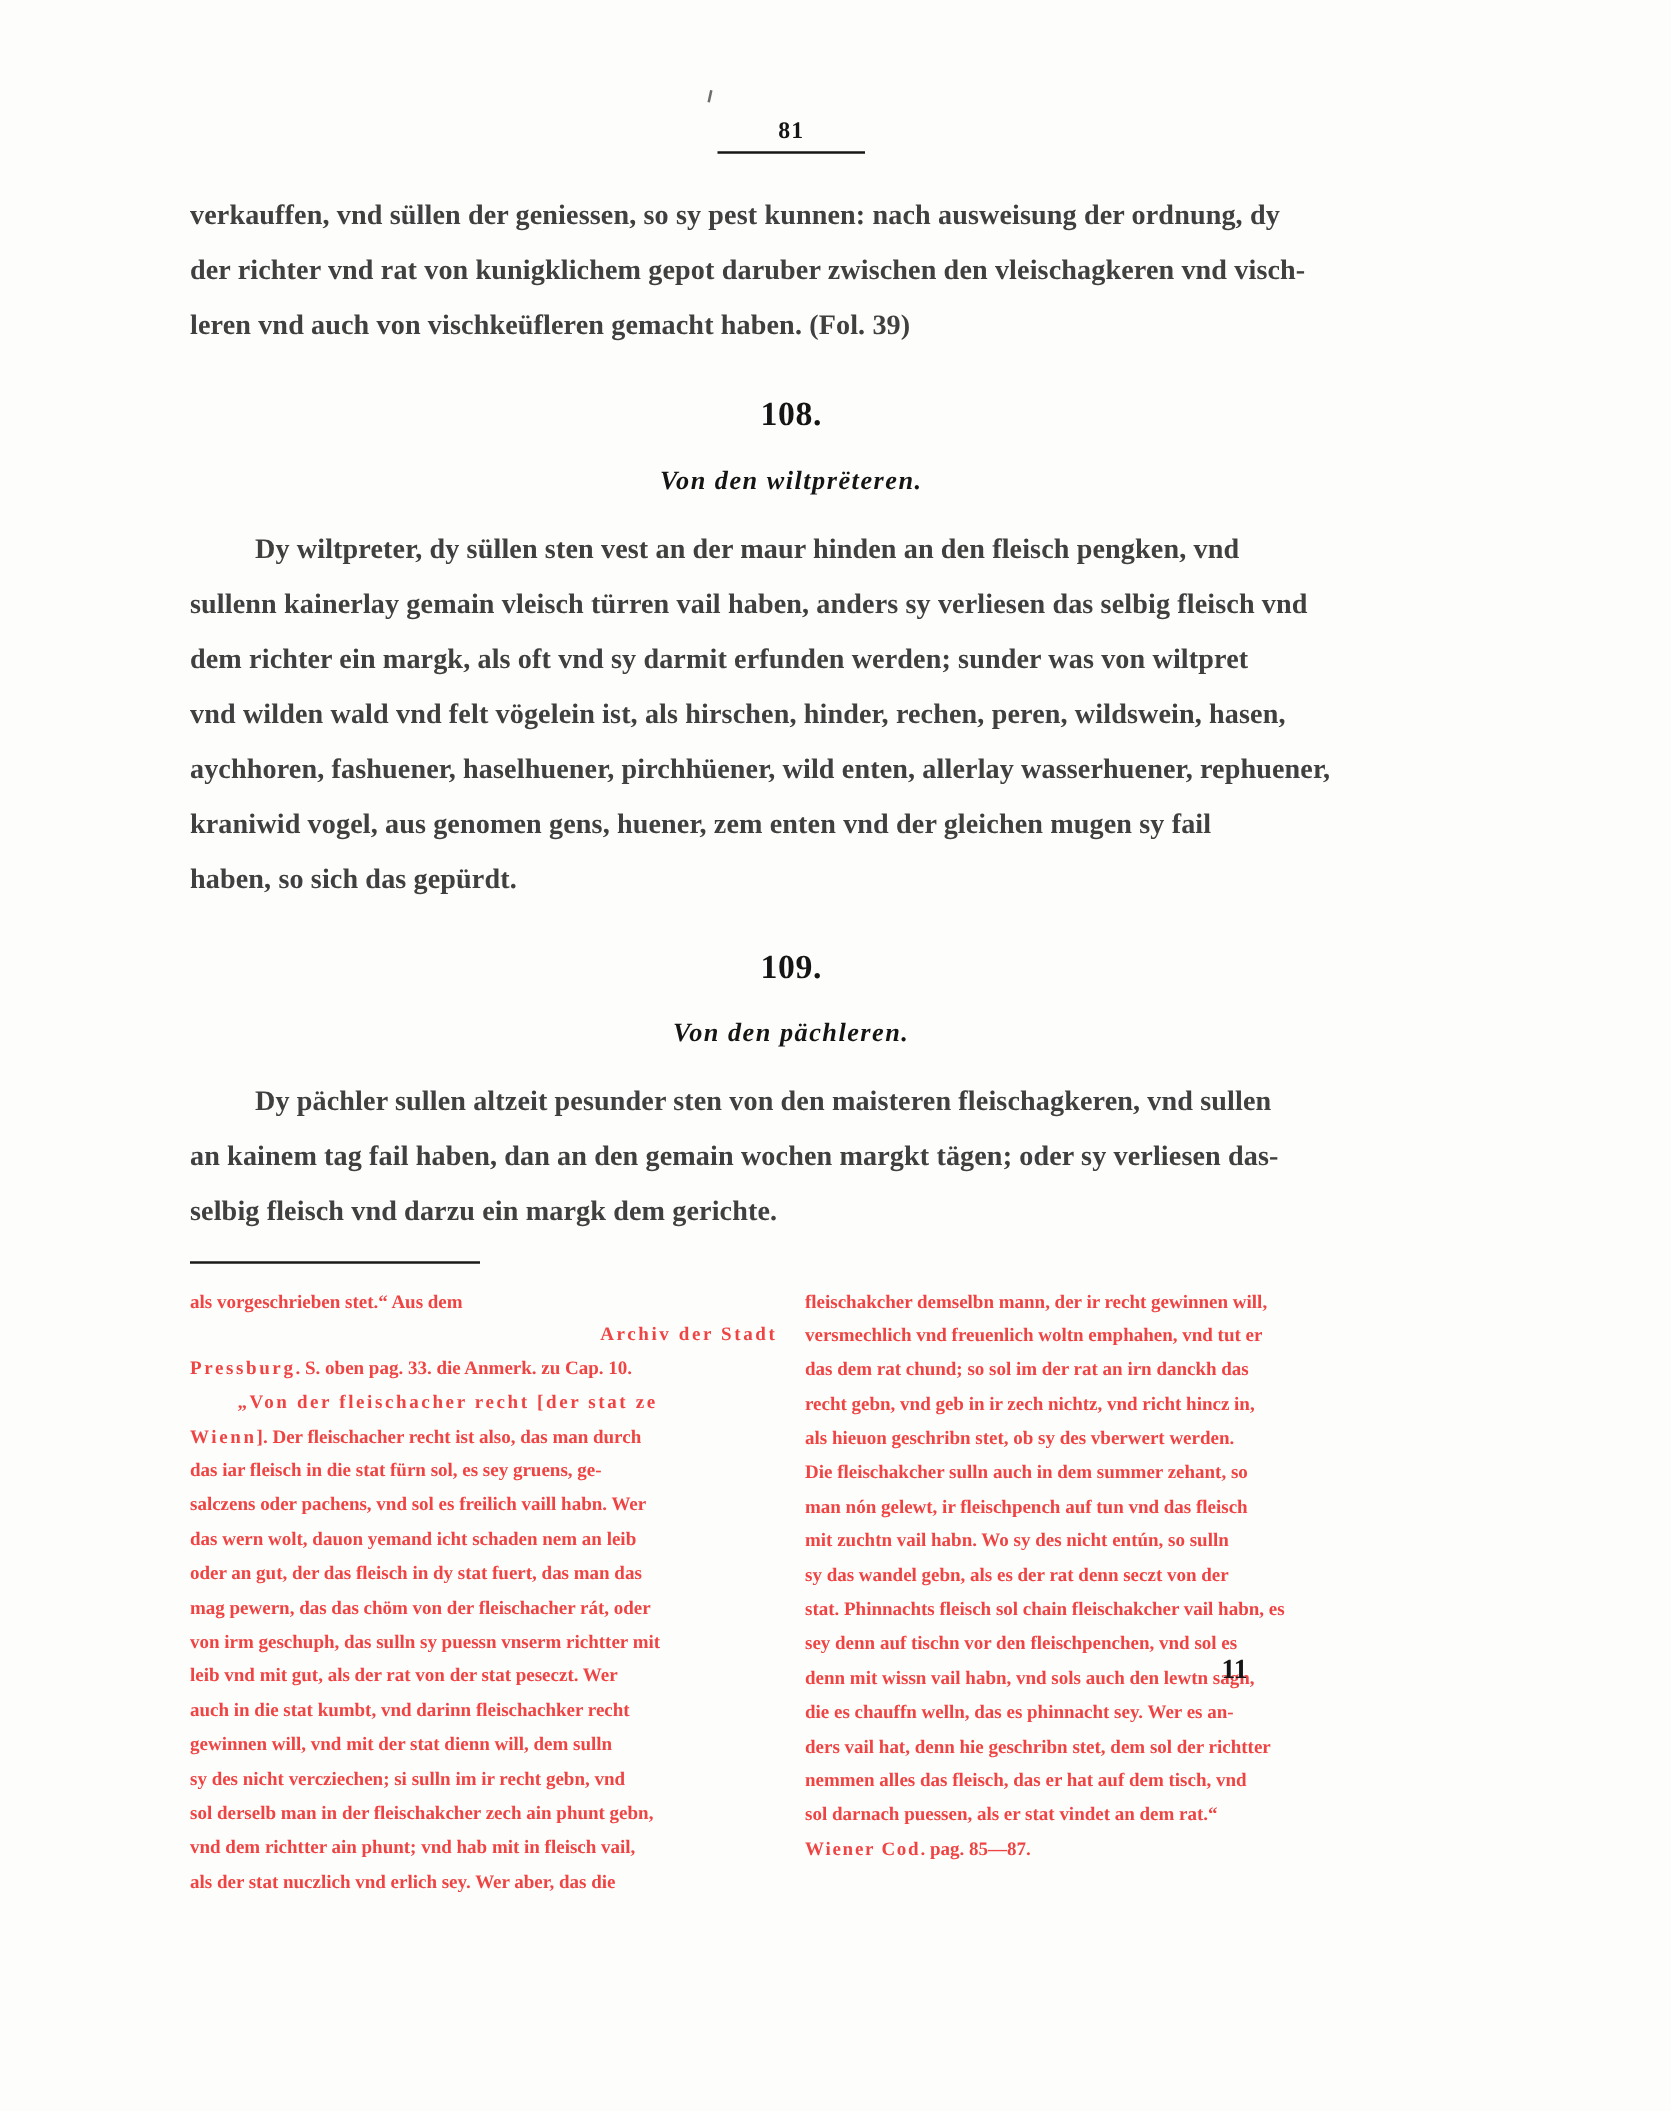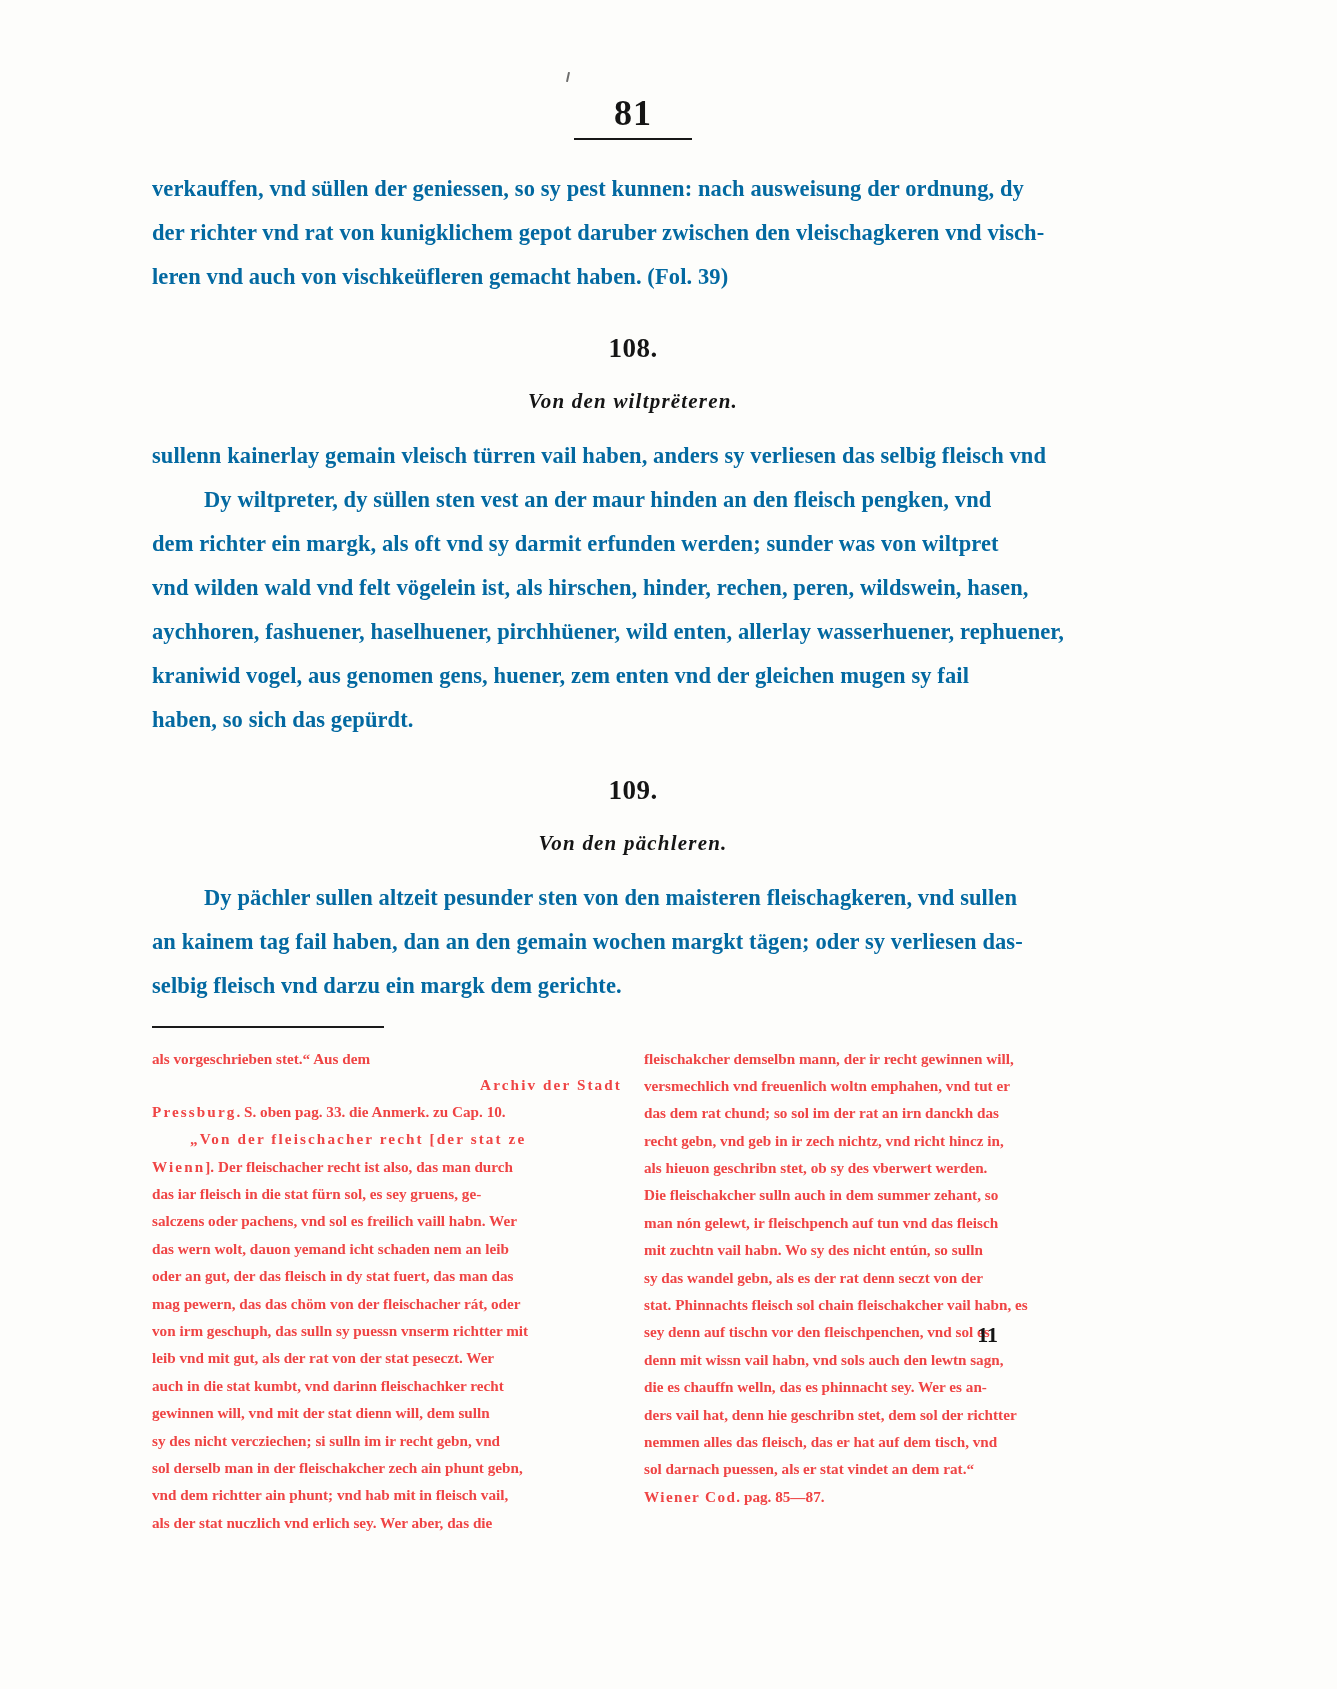--- a/index.html
+++ b/index.html
@@ -30,21 +30,21 @@
   }
 
   
   .folio-wrap {
     text-align: center;
     padding-top: 95px;
   }
   .folio-num {
     display: inline-block;
     font-weight: bold;
-    font-size: 36px;
+    font-size: 19px;
     letter-spacing: 1px;
     line-height: 1;
     padding-bottom: 7px;
   }
   .folio-rule {
     width: 118px;
     height: 2px;
     background: #171717;
     margin: 0 auto;
   }
@@ -63,21 +63,21 @@
   .body-block {
     margin-top: 38px;
   }
   .bodyline {
     font-size: 22.5px;
     font-weight: 700;
     letter-spacing: .1px;
     line-height: 1;
     margin-bottom: 21.5px;
     white-space: nowrap;
-    color: #0369a1;
+    color: #404040;
   }
   .indent { padding-left: 52px; }
 
   .secnum {
     text-align: center;
     font-weight: bold;
     font-size: 27px;
     line-height: 1;
     margin-top: 46px;
     margin-bottom: 29px;
@@ -157,22 +157,22 @@
 
       <div>
         <div class="bodyline">verkauffen, vnd süllen der geniessen, so sy pest kunnen: nach ausweisung der ordnung, dy</div>
         <div class="bodyline">der richter vnd rat von kunigklichem gepot daruber zwischen den vleischagkeren vnd visch-</div>
         <div class="bodyline">leren vnd auch von vischkeüfleren gemacht haben. (Fol. 39)</div>
       </div>
 
       <div>
         <div class="secnum">108.</div>
         <div class="sectitle"><span class="sp">Von den wiltprëteren.</span></div>
+        <div class="bodyline indent">Dy wiltpreter, dy süllen sten vest an der maur hinden an den fleisch pengken, vnd</div>
         <div class="bodyline">sullenn kainerlay gemain vleisch türren vail haben, anders sy verliesen das selbig fleisch vnd</div>
-        <div class="bodyline indent">Dy wiltpreter, dy süllen sten vest an der maur hinden an den fleisch pengken, vnd</div>
         <div class="bodyline">dem richter ein margk, als oft vnd sy darmit erfunden werden; sunder was von wiltpret</div>
         <div class="bodyline">vnd wilden wald vnd felt vögelein ist, als hirschen, hinder, rechen, peren, wildswein, hasen,</div>
         <div class="bodyline">aychhoren, fashuener, haselhuener, pirchhüener, wild enten, allerlay wasserhuener, rephuener,</div>
         <div class="bodyline">kraniwid vogel, aus genomen gens, huener, zem enten vnd der gleichen mugen sy fail</div>
         <div class="bodyline">haben, so sich das gepürdt.</div>
       </div>
 
       <div>
         <div class="secnum">109.</div>
         <div class="sectitle"><span class="sp">Von den pächleren.</span></div>

